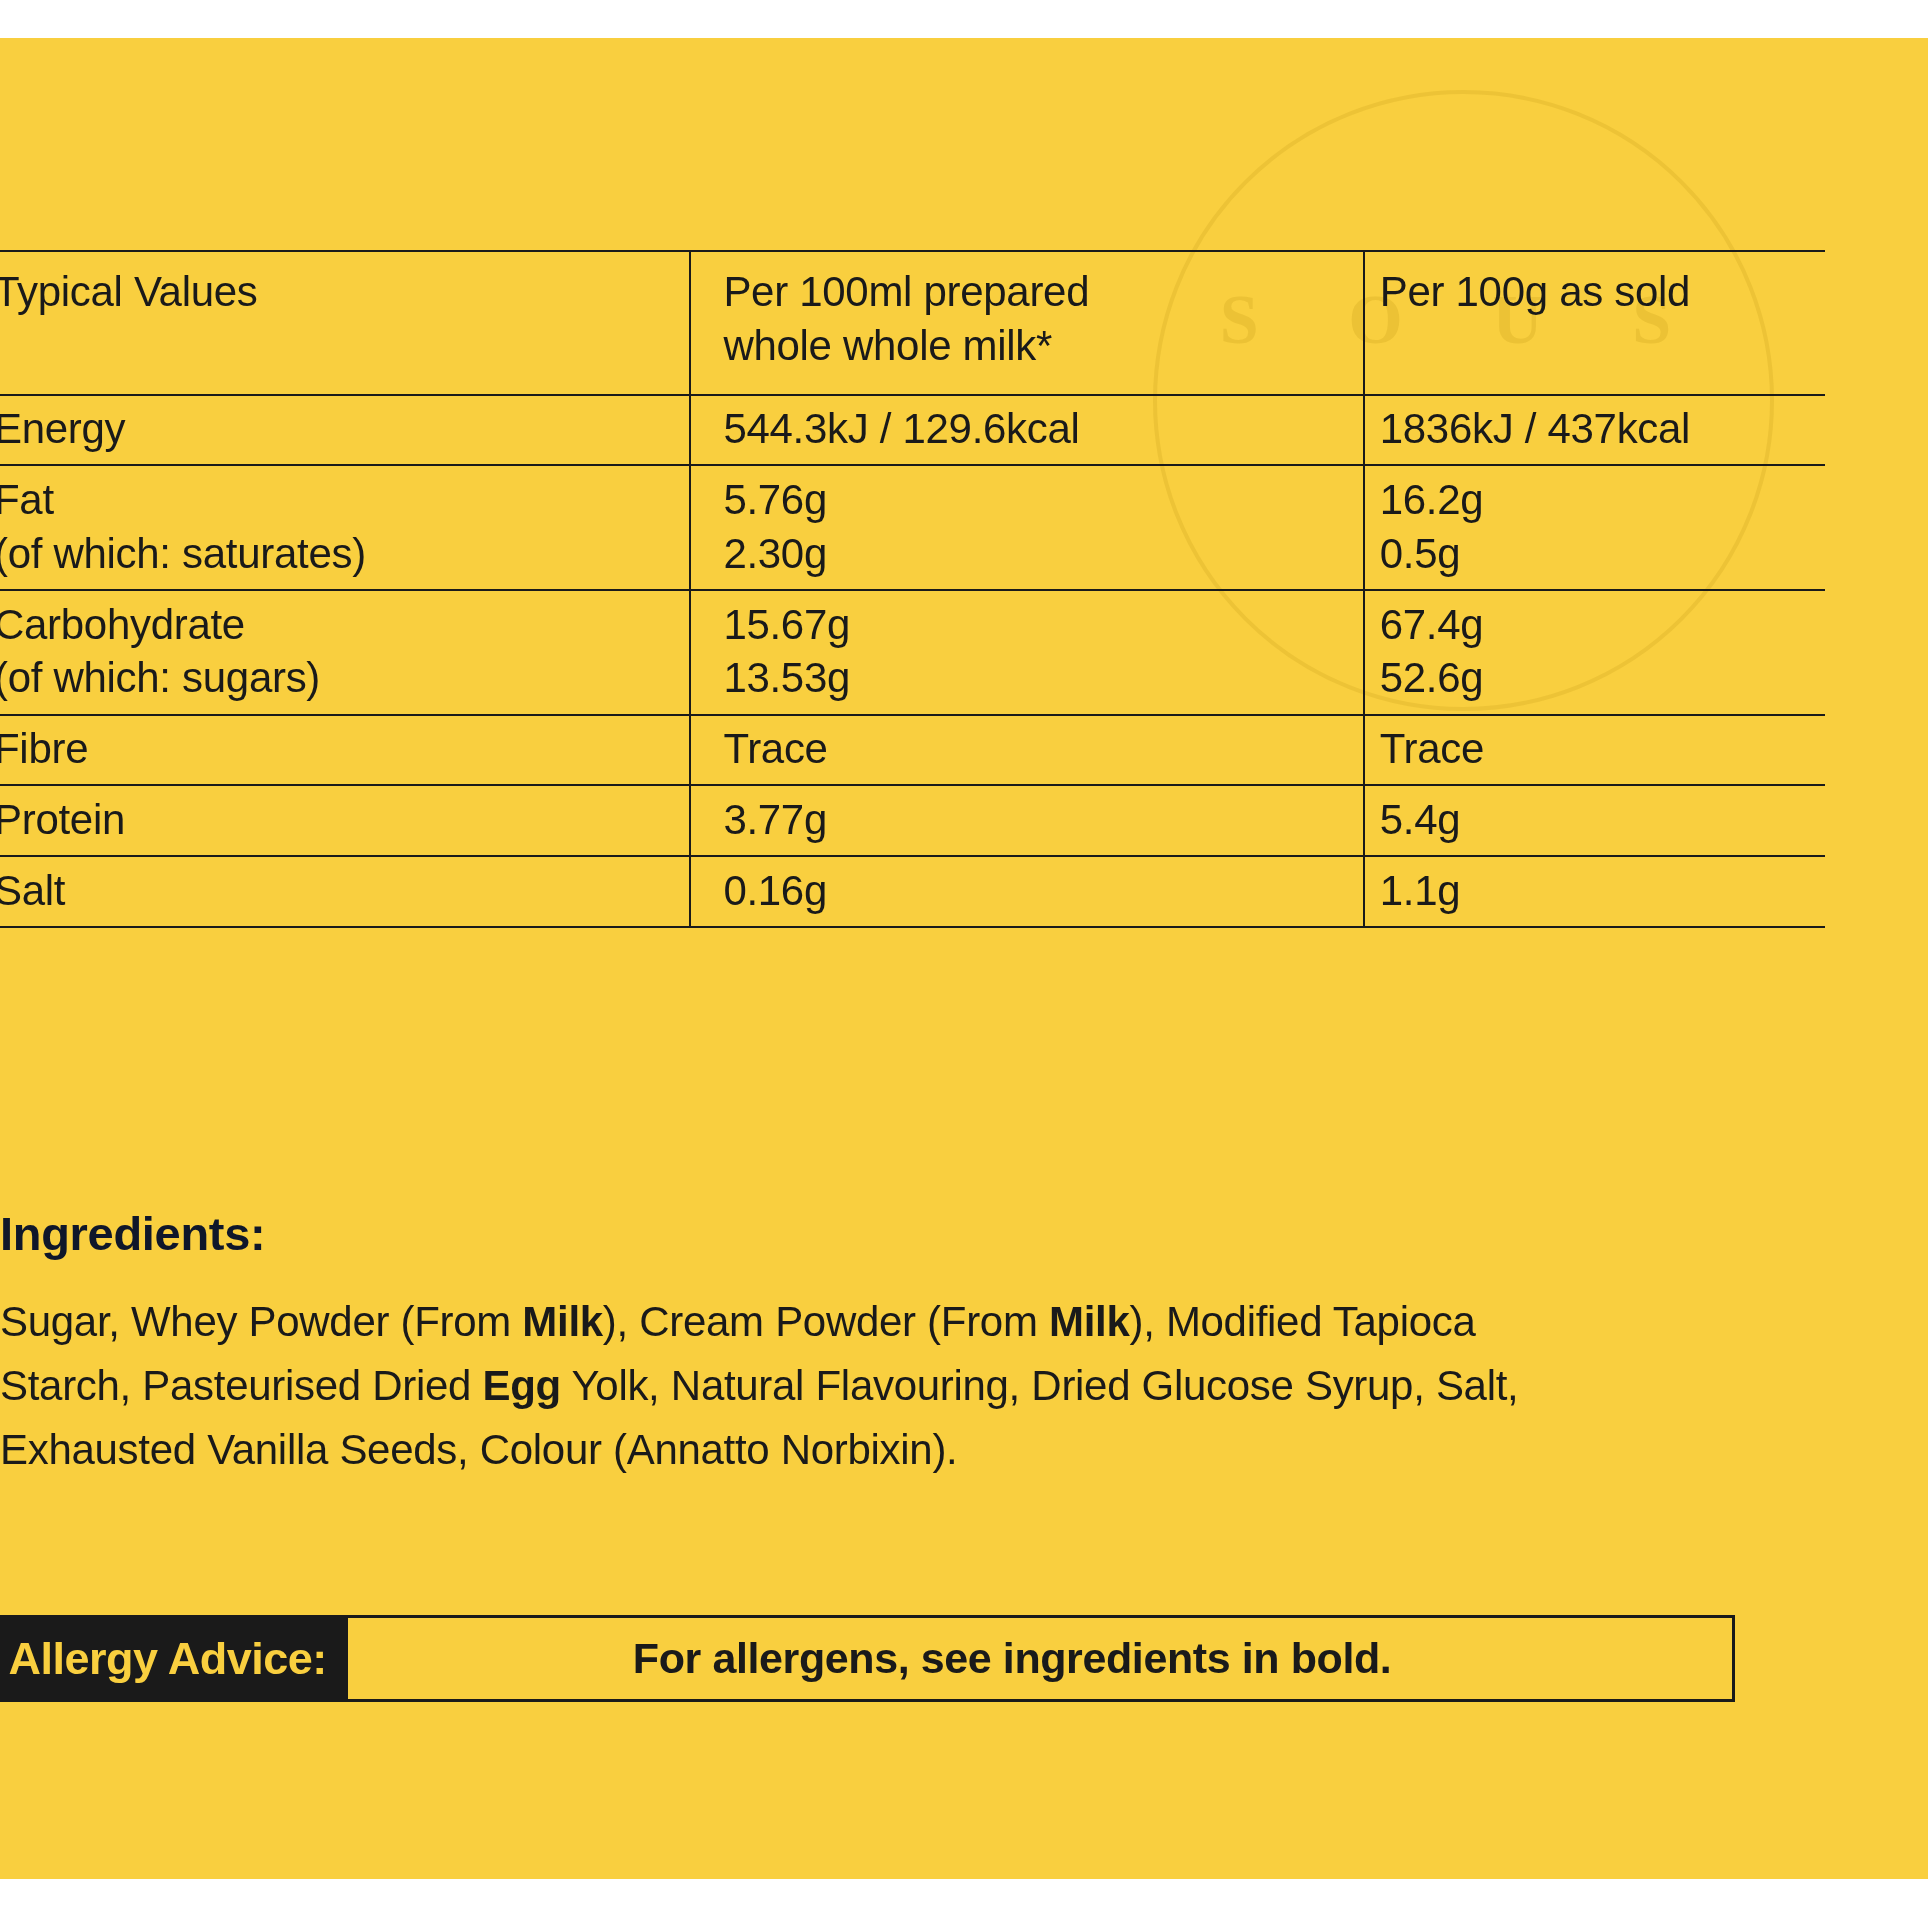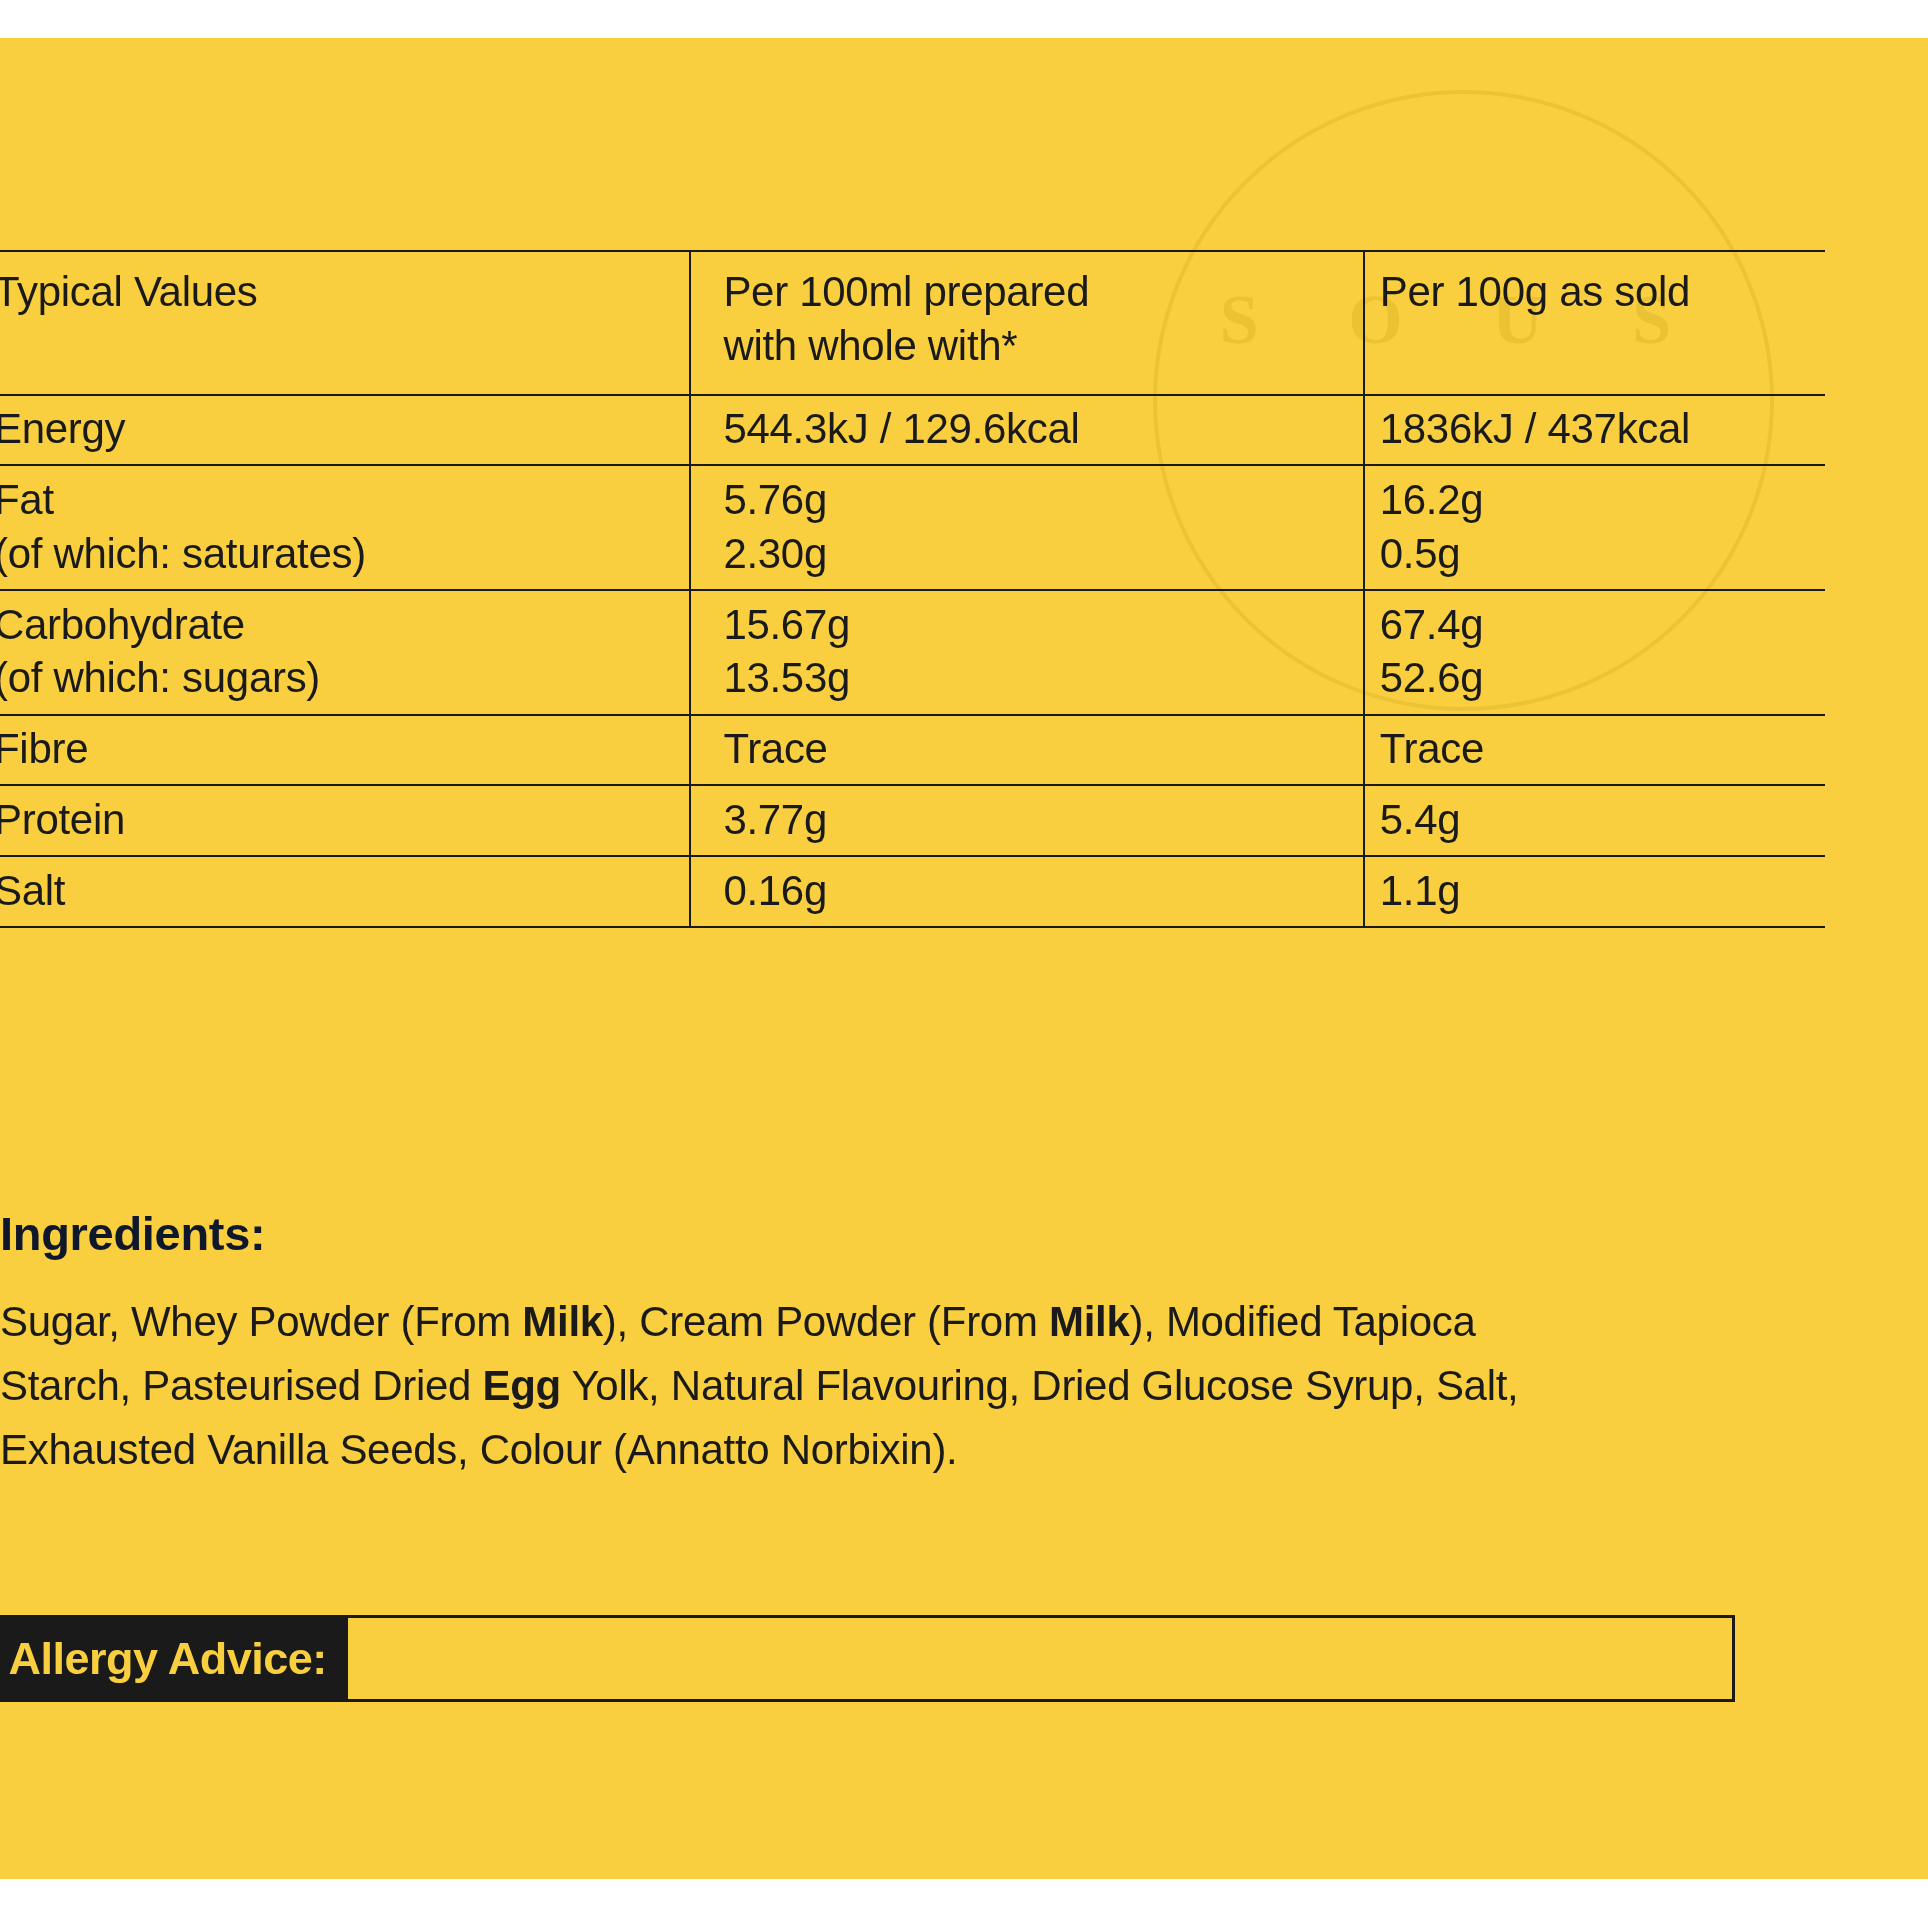--- a/index.html
+++ b/index.html
@@ -174,21 +174,21 @@
       <colgroup>
         <col class="c1">
           <col class="c2">
           <col class="c3">
       </colgroup>
       <tbody>
         <tr class="hdr">
           <td>Typical Values</td>
           <td class="col-mid">
             <span class="sub">Per 100ml prepared</span>
-            <span class="sub">with whole with*</span>
+            <span class="sub">whole whole milk*</span>
           </td>
           <td class="col-right">Per 100g as sold</td>
         </tr>
 
         <tr>
           <td>
             <span class="sub">Energy</span>
           </td>
           <td class="col-mid">
             <span class="sub">544.3kJ / 129.6kcal</span>
@@ -266,17 +266,18 @@
       </tbody>
     </table>
 
     <div class="ingredients-heading">Ingredients:</div>
     <div class="ingredients-body">Sugar, Whey Powder (From <b>Milk</b>), Cream Powder (From <b>Milk</b>), Modified Tapioca
 Starch, Pasteurised Dried <b>Egg</b> Yolk, Natural Flavouring, Dried Glucose Syrup, Salt,
 Exhausted Vanilla Seeds, Colour (Annatto Norbixin).</div>
 
     <div class="allergy-bar">
       <div class="allergy-label">Allergy Advice:</div>
+      <div class="allergy-text">For allergens, see ingredients in bold.</div>
     </div>
 
   </div>
 </div>
 
 
 </body></html>

